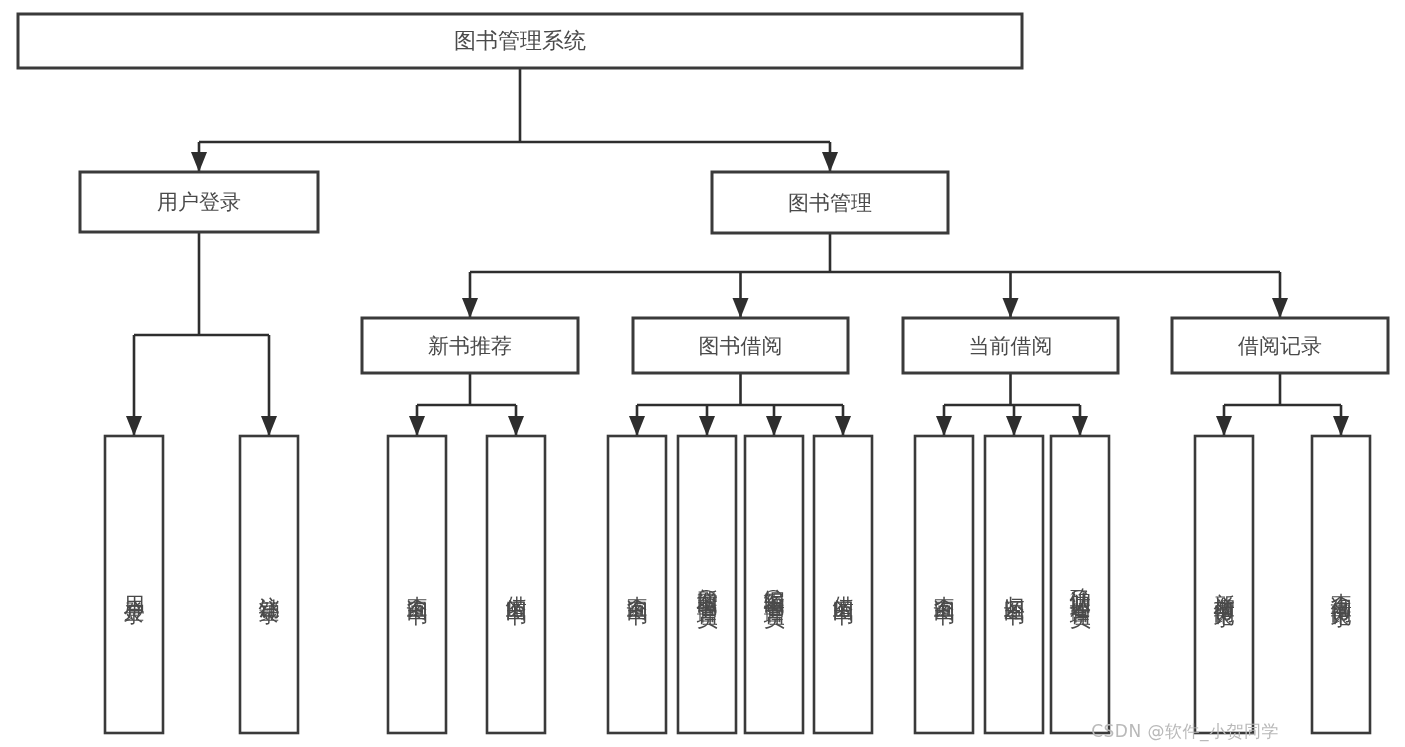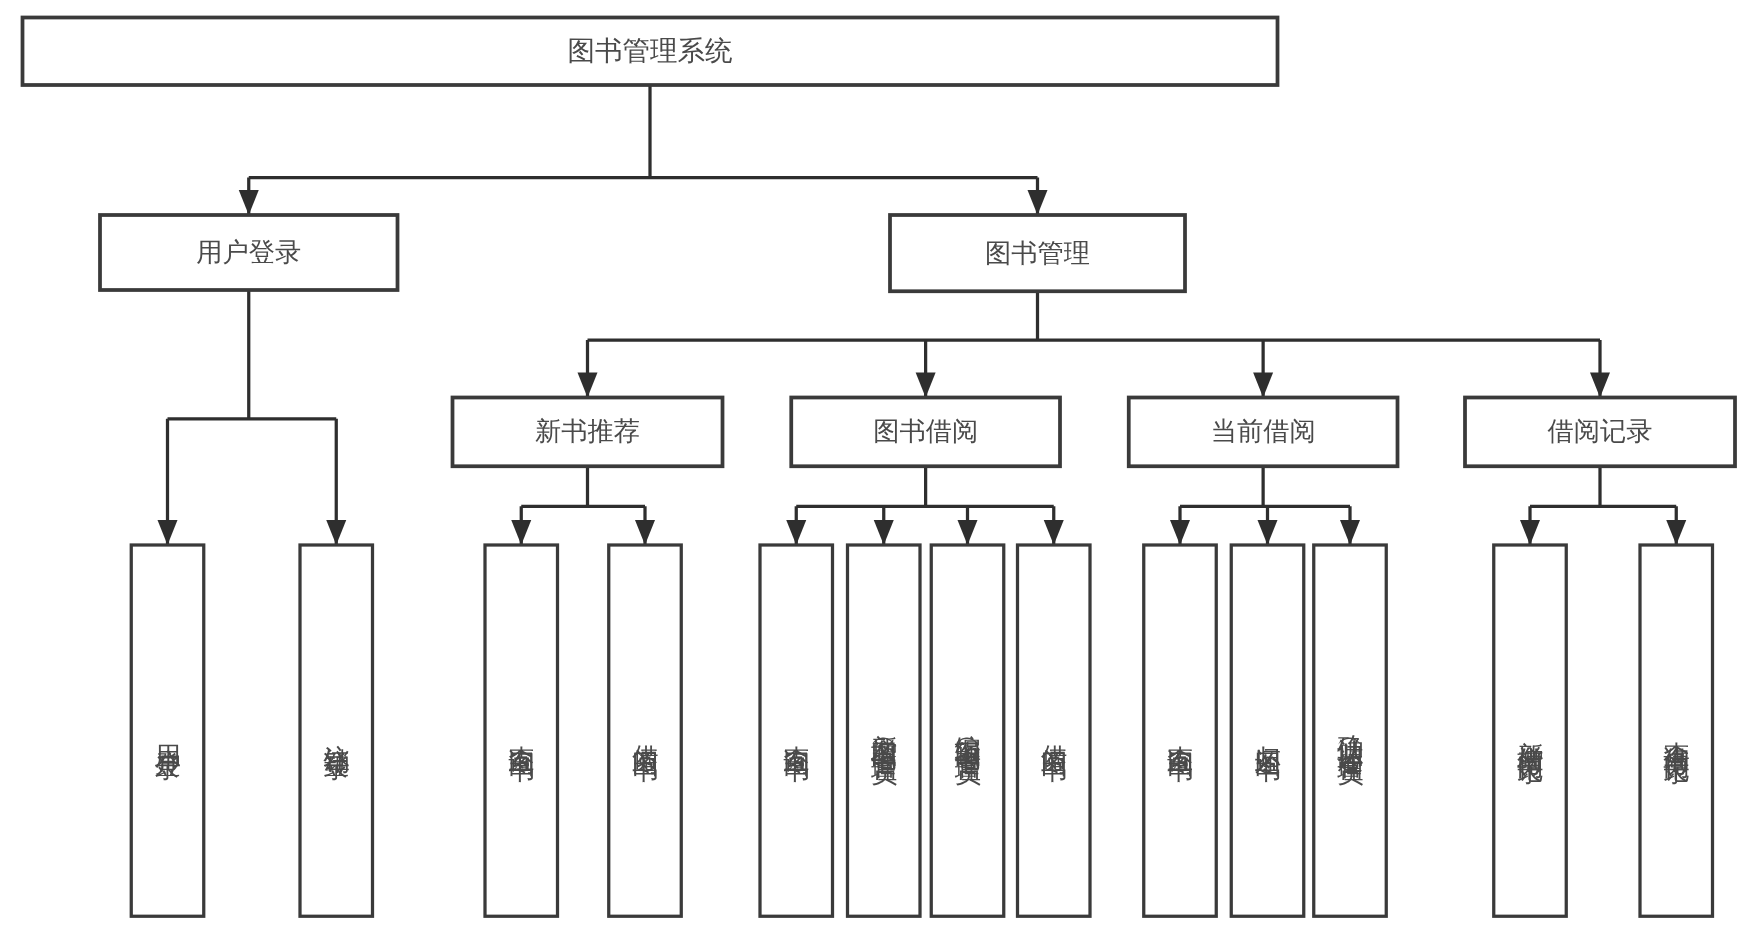--- a/index.html
+++ b/index.html
@@ -186,14 +186,15 @@
       <div class="leaf-label" style="left: 678px; top: 436px; width: 58px; height: 297px;">新增图书（管理员）</div>
       <div class="leaf-label" style="left: 745px; top: 436px; width: 58px; height: 297px;">编辑图书（管理员）</div>
       <div class="leaf-label" style="left: 814px; top: 436px; width: 58px; height: 297px;">借阅图书</div>
       <div class="leaf-label" style="left: 915px; top: 436px; width: 58px; height: 297px;">查询图书</div>
       <div class="leaf-label" style="left: 985px; top: 436px; width: 58px; height: 297px;">归还图书</div>
       <div class="leaf-label" style="left: 1051px; top: 436px; width: 58px; height: 297px;">确认归还（管理员）</div>
       <div class="leaf-label" style="left: 1195px; top: 436px; width: 58px; height: 297px;">新增借阅记录</div>
       <div class="leaf-label" style="left: 1312px; top: 436px; width: 58px; height: 297px;">查询借阅记录</div>
     </div>
 
+  <div class="watermark">CSDN @软件_小贺同学</div>
 
 </div>
 
 </body></html>

